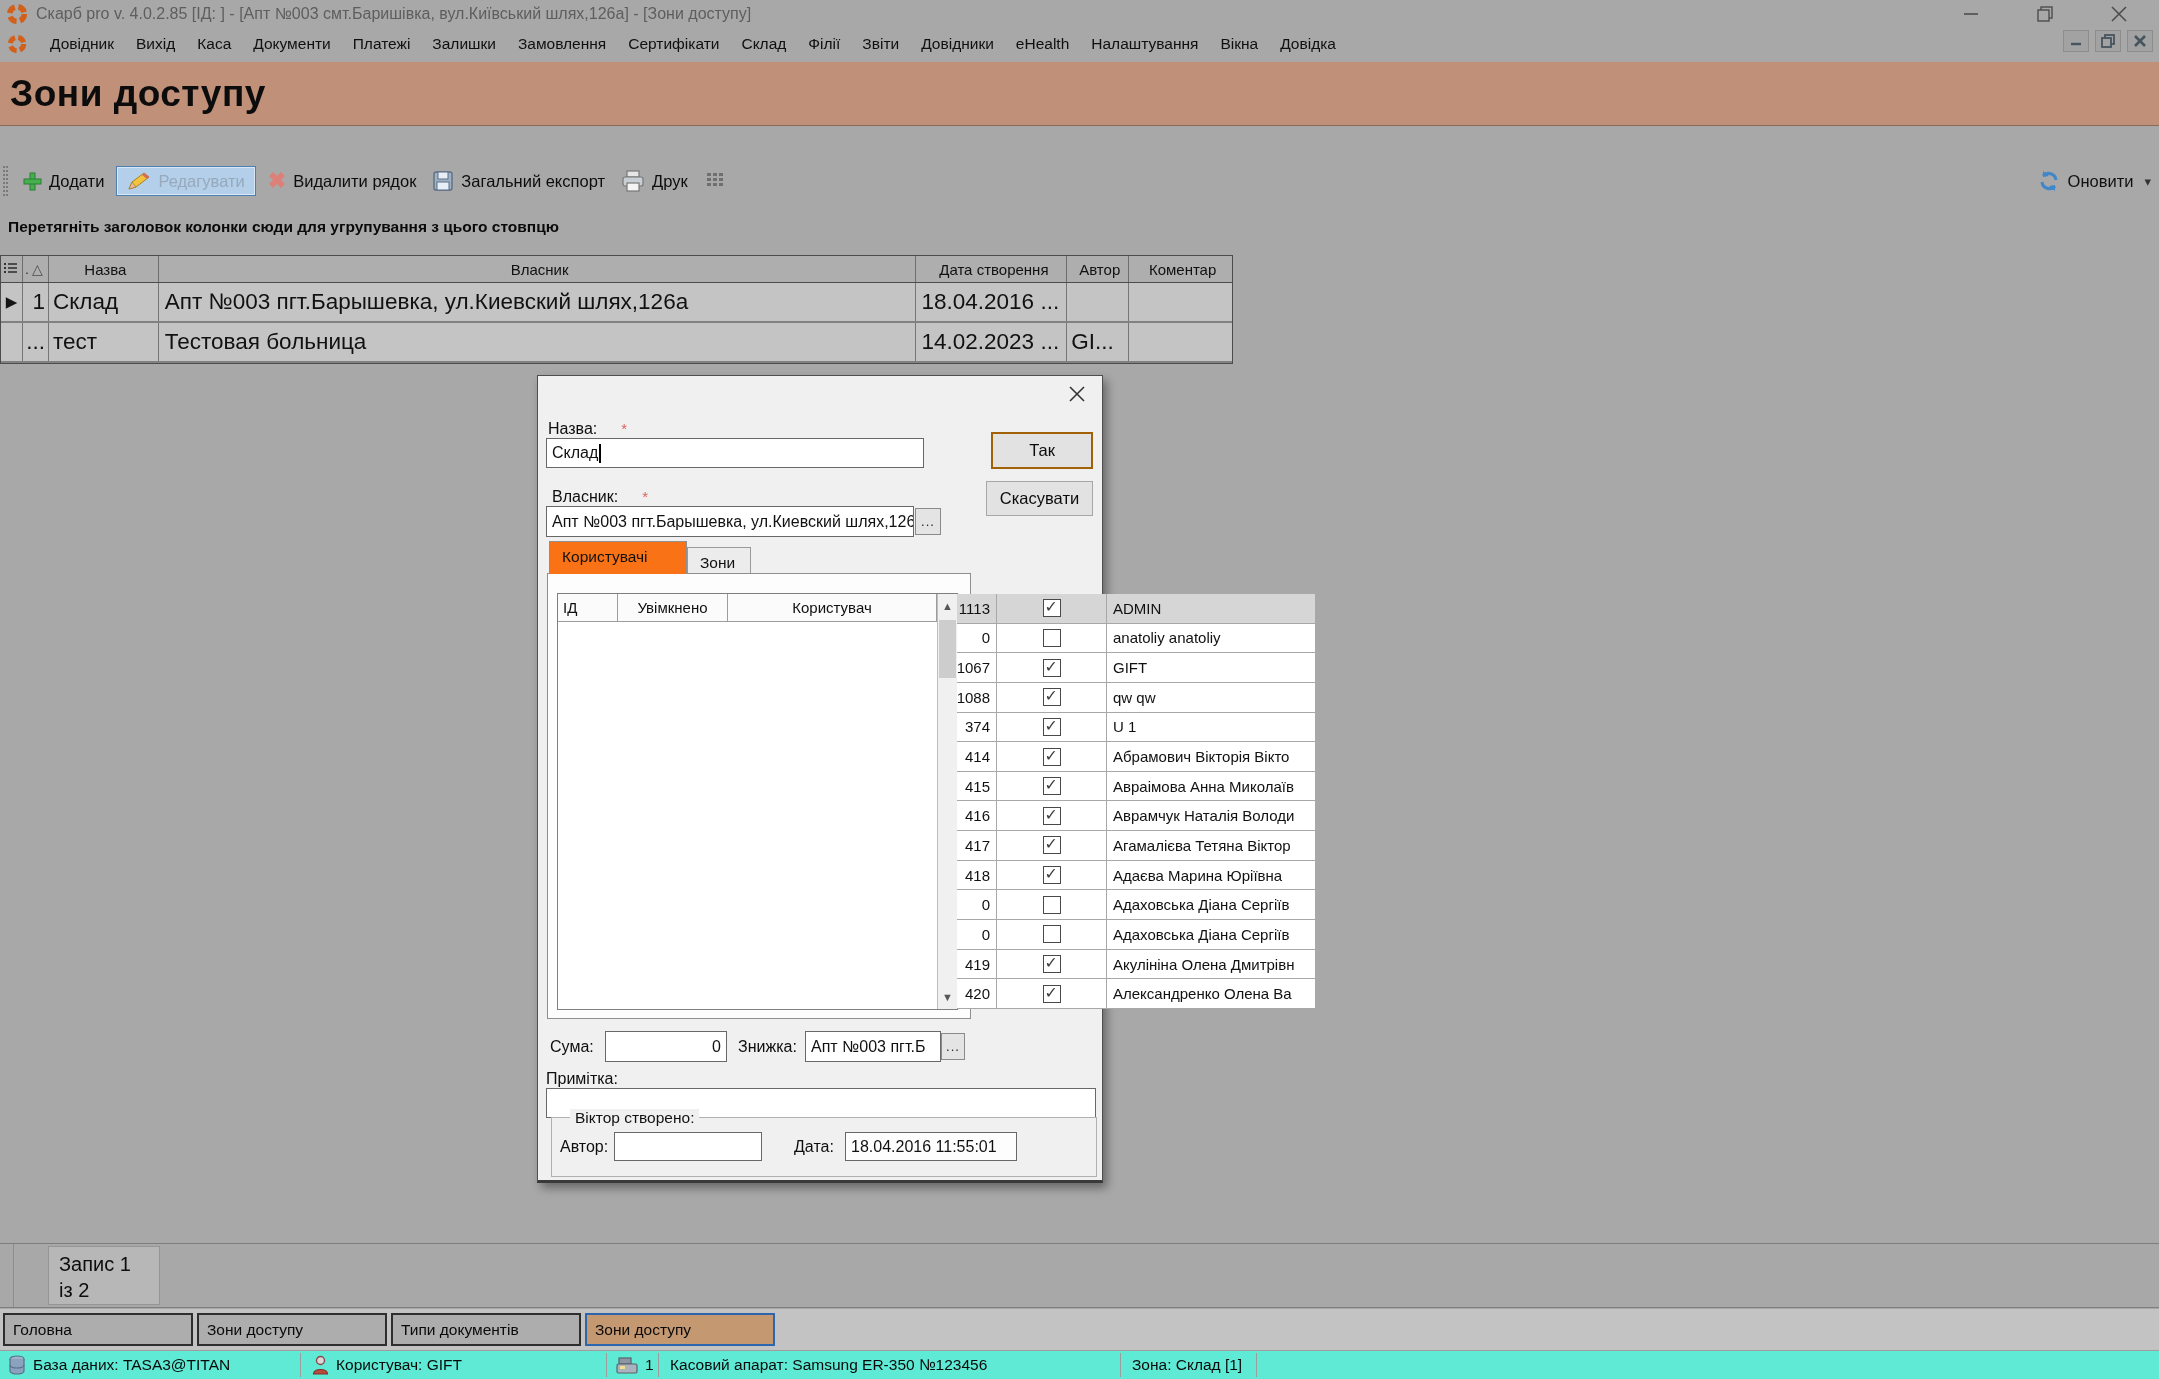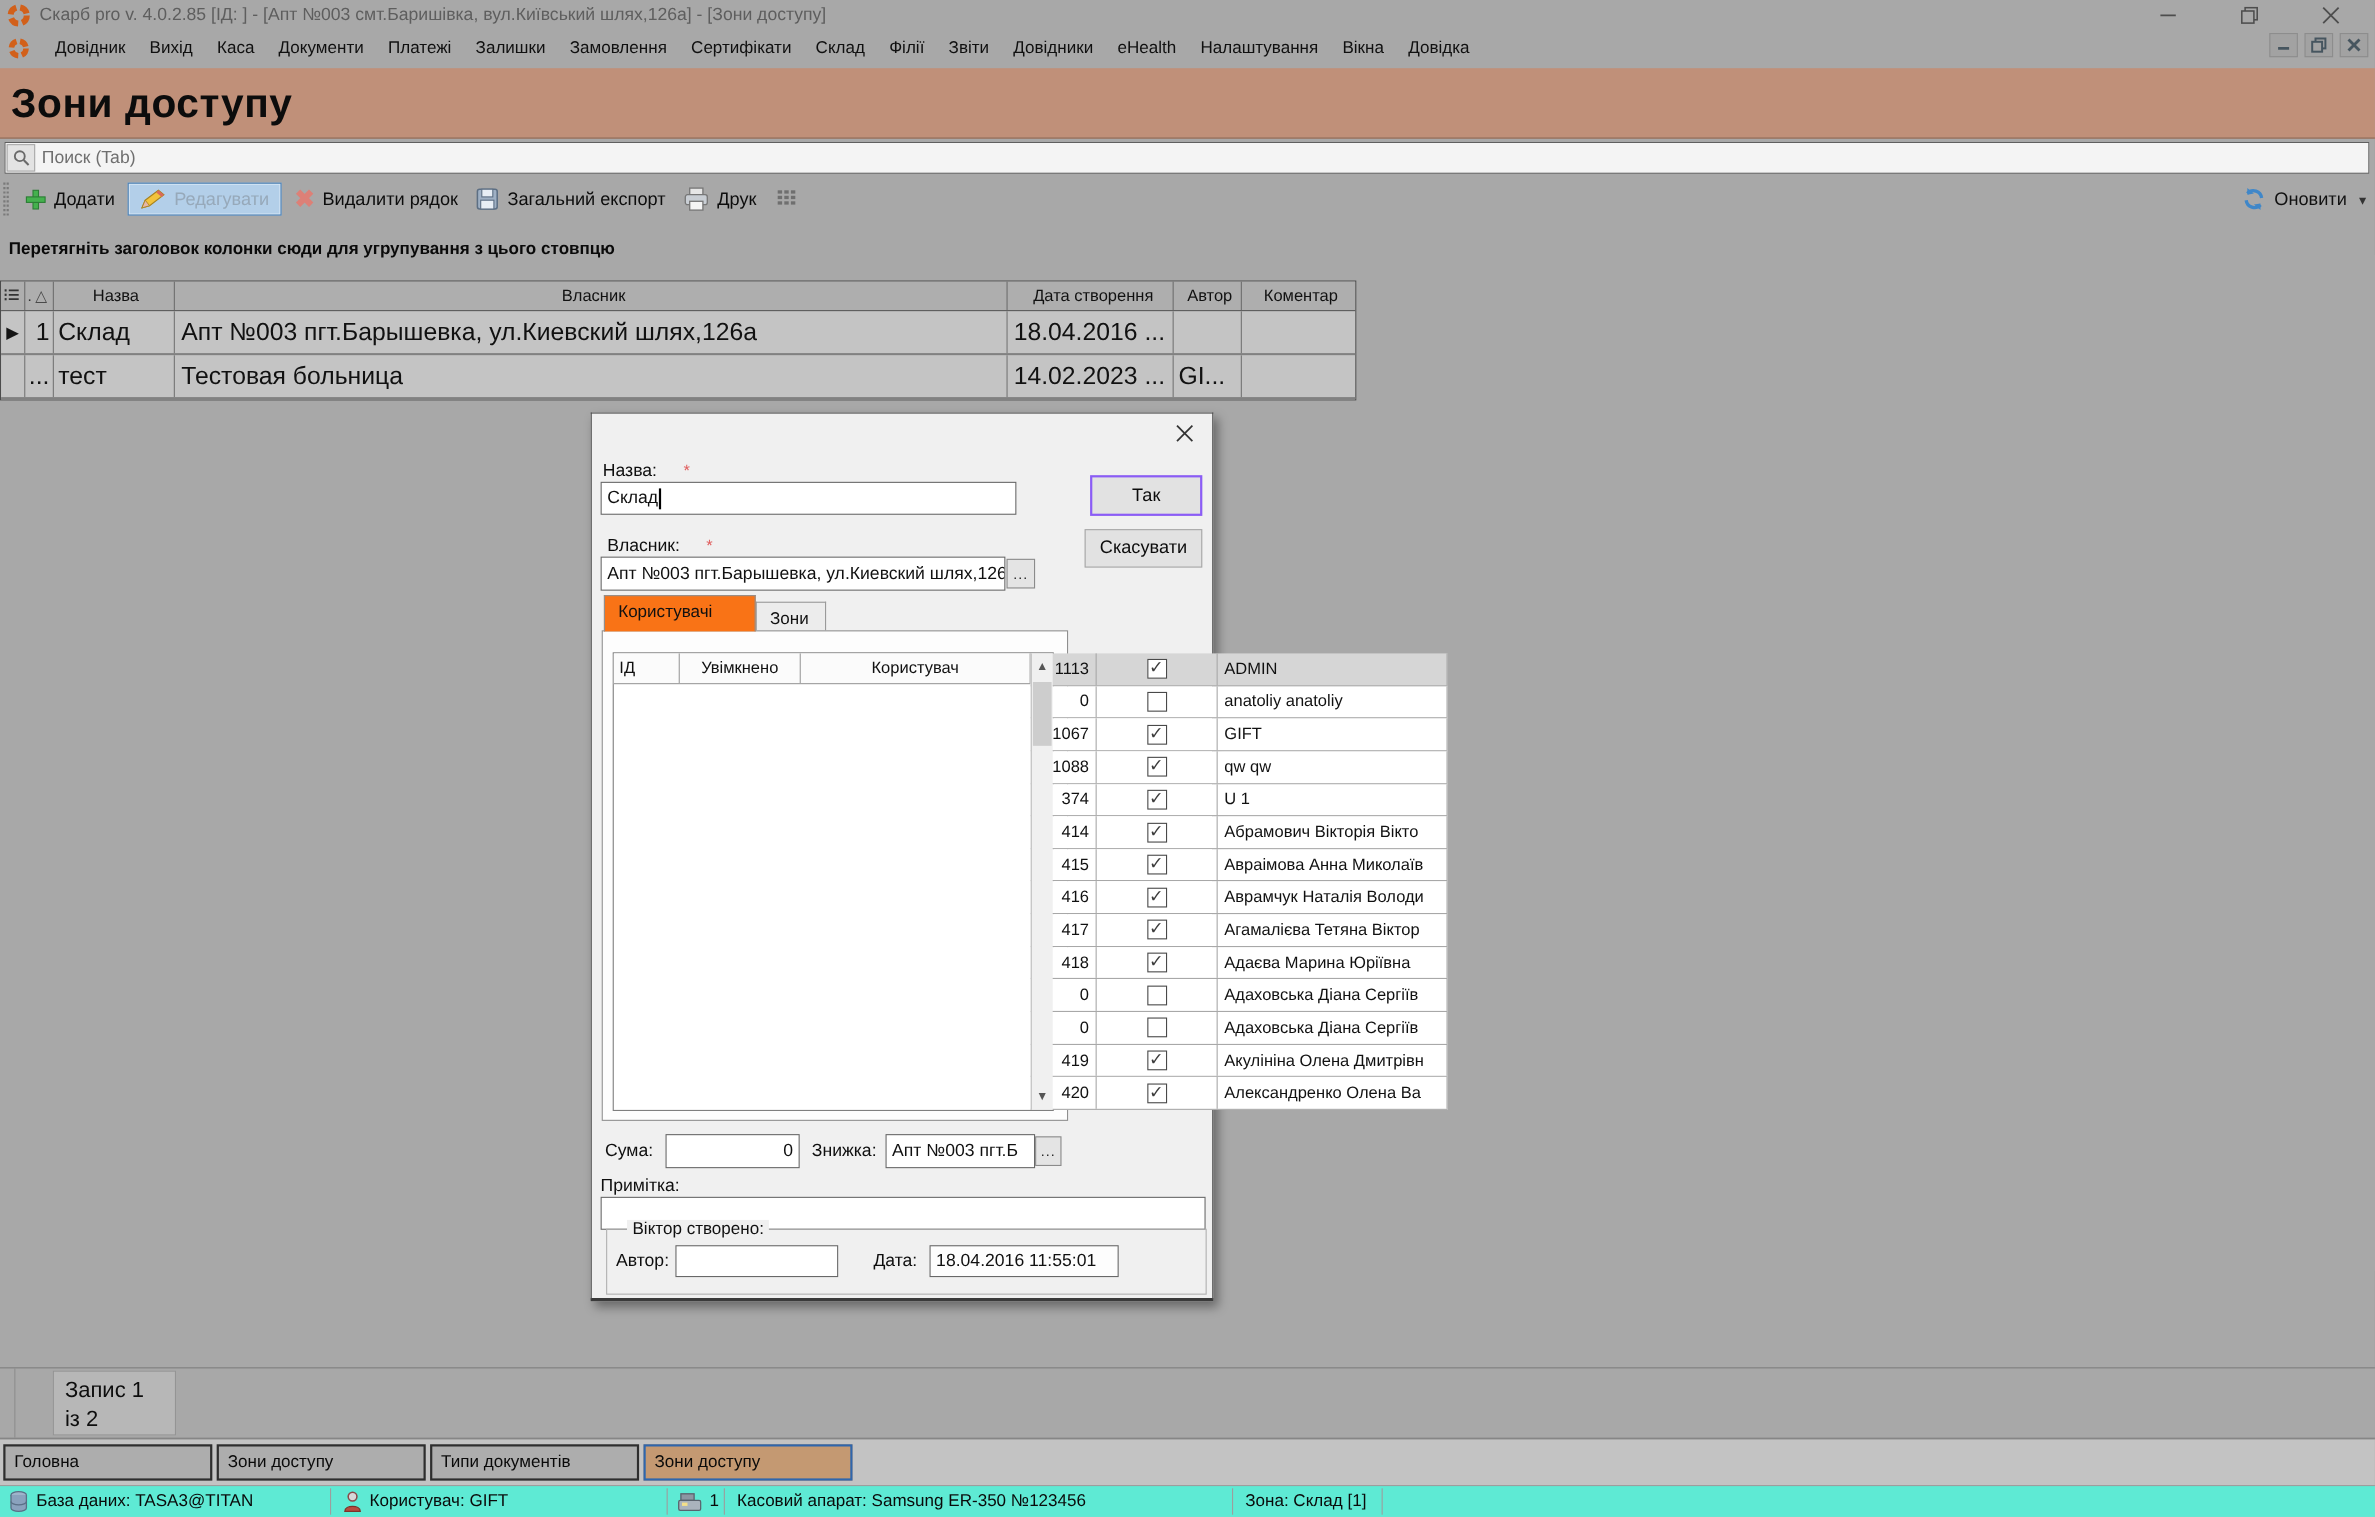--- a/index.html
+++ b/index.html
@@ -64,21 +64,21 @@
   .dialog { left:537px; top:375px; width:566px; height:808px; background:#f0f0f0; border:1px solid #4e4e4e; border-bottom:3px solid #3a3a3a; box-shadow:4px 5px 9px rgba(0,0,0,.38); }
   .dlg-titlebar { height:36px; background:#ffffff; display:flex; align-items:center; }
   .dlg-title { margin-left:14px; font-size:17px; color:#1c1c1c; }
   .dlg-close { position:absolute; right:10px; top:4px; width:30px; height:28px; display:flex; align-items:center; justify-content:center; }
   .dlabel { position:absolute; font-size:16px; color:#0e0e0e; white-space:nowrap; }
   .req { color:#e06060; font-size:15px; margin-left:24px; }
   .dinput { position:absolute; background:#ffffff; border:1px solid #686868; font-size:16px; display:flex; align-items:center; padding:0 5px; overflow:hidden; white-space:nowrap; }
   .caret { display:inline-block; width:1.5px; height:19px; background:#000; margin-left:1px; vertical-align:middle; }
   .browse-btn { position:absolute; background:#e4e4e4; border:1px solid #8b8b8b; font-size:13px; display:flex; align-items:center; justify-content:center; letter-spacing:1px; color:#222; }
   .pbtn { position:absolute; background:#e2e2e2; border:1px solid #a7a7a7; display:flex; align-items:center; justify-content:center; font-size:16.5px; color:#0c0c0c; }
-  .pbtn.default { border:2px solid #8b5cf6; }
+  .pbtn.default { border:2px solid #a16207; }
 
   .dtab { position:absolute; font-size:15.5px; display:flex; align-items:flex-start; padding:6px 12px 0 12px; }
   .dtab.active { background:#f97316; border:1px solid #8f8f8f; border-bottom:none; z-index:3; }
   .dtab.idle { background:#ececec; border:1px solid #9a9a9a; border-bottom:none; }
   .tabpanel { position:absolute; left:9px; top:197px; width:424px; height:446px; background:#fdfdfd; border:1px solid #8f8f8f; z-index:2; }
 
   .ugrid { position:absolute; left:19px; top:217px; width:401px; height:417px; border:1px solid #7f7f7f; background:#fff; display:flex; flex-direction:row; z-index:4; font-size:15px; }
   .ug-head { display:flex; height:28px; border-bottom:1px solid #9c9c9c; background:#fbfbfb; align-items:center; }
   .ug-head > div { height:100%; display:flex; align-items:center; border-right:1px solid #9c9c9c; }
   .u-id { width:60px; padding-left:5px; }
@@ -204,29 +204,20 @@
           <line x1="3" y1="3" x2="13" y2="13" stroke="#46555f" stroke-width="2.6"></line>
           <line x1="13" y1="3" x2="3" y2="13" stroke="#46555f" stroke-width="2.6"></line>
         </svg>
       </div>
   </div>
 
   <div class="abs band">
     <span class="band-title">Зони доступу</span>
   </div>
 
-  <div class="abs searchbar">
-    <div class="search-iconbox">
-      <svg width="17" height="17" viewBox="0 0 17 17">
-          <circle cx="7" cy="7" r="4.5" fill="none" stroke="#6a6a6a" stroke-width="1.7"></circle>
-          <line x1="10.5" y1="10.5" x2="15" y2="15" stroke="#6a6a6a" stroke-width="1.9"></line>
-        </svg>
-    </div>
-    <span class="search-ph">Поиск (Tab)</span>
-  </div>
 
   <div class="abs toolbar">
     <div class="grip"></div>
     <div class="tbtn" style="margin-left:6px;">
       <svg width="20" height="20" viewBox="0 0 20 20">
           <rect x="8" y="2" width="5" height="17" fill="#45b14e" stroke="#2c7d35" stroke-width="1"></rect>
           <rect x="2" y="8" width="17" height="5" fill="#45b14e" stroke="#2c7d35" stroke-width="1"></rect>
         </svg>
       <span>Додати</span>
     </div>

